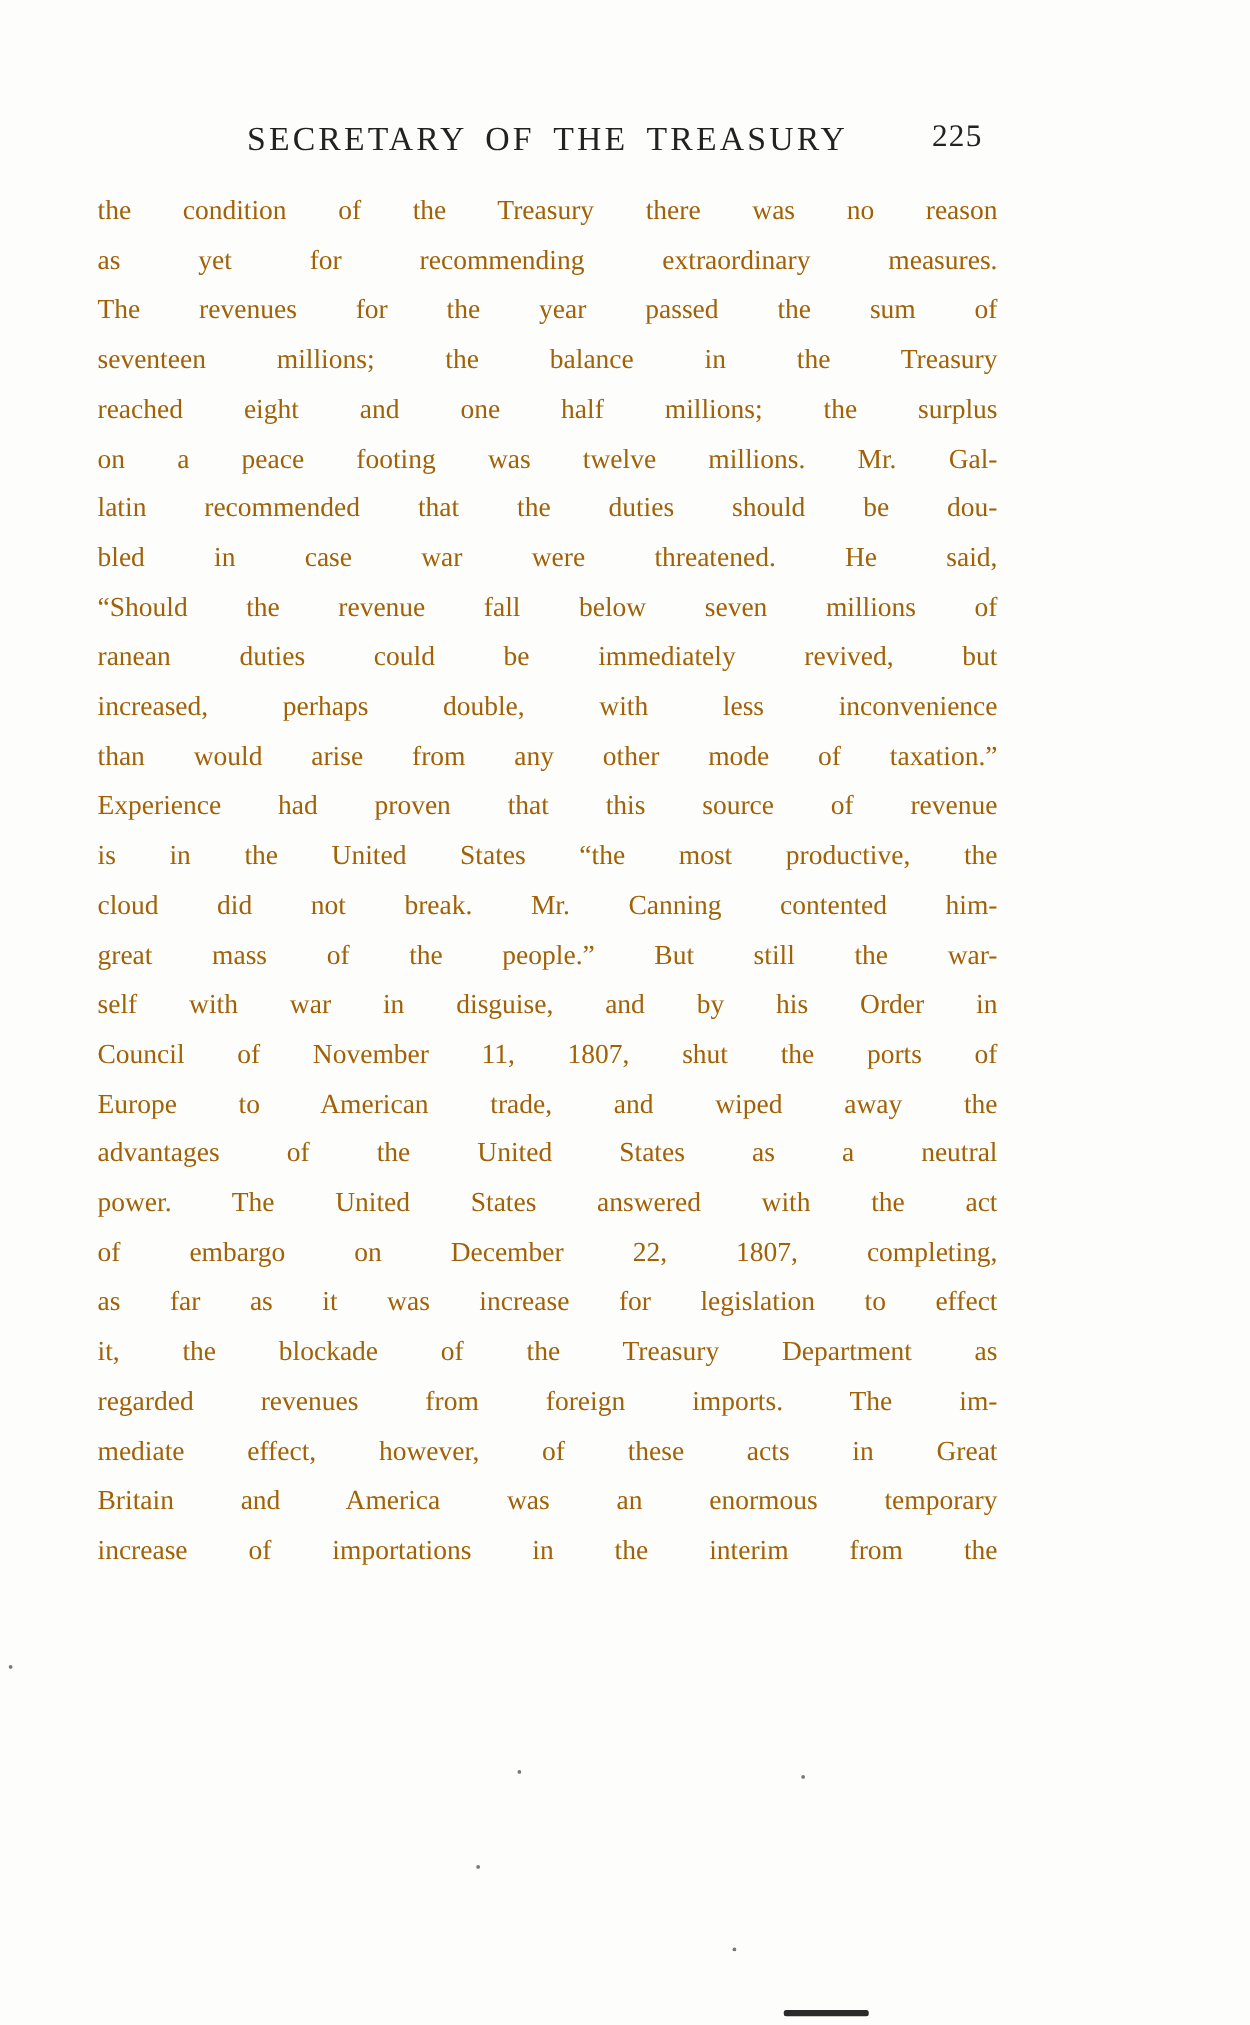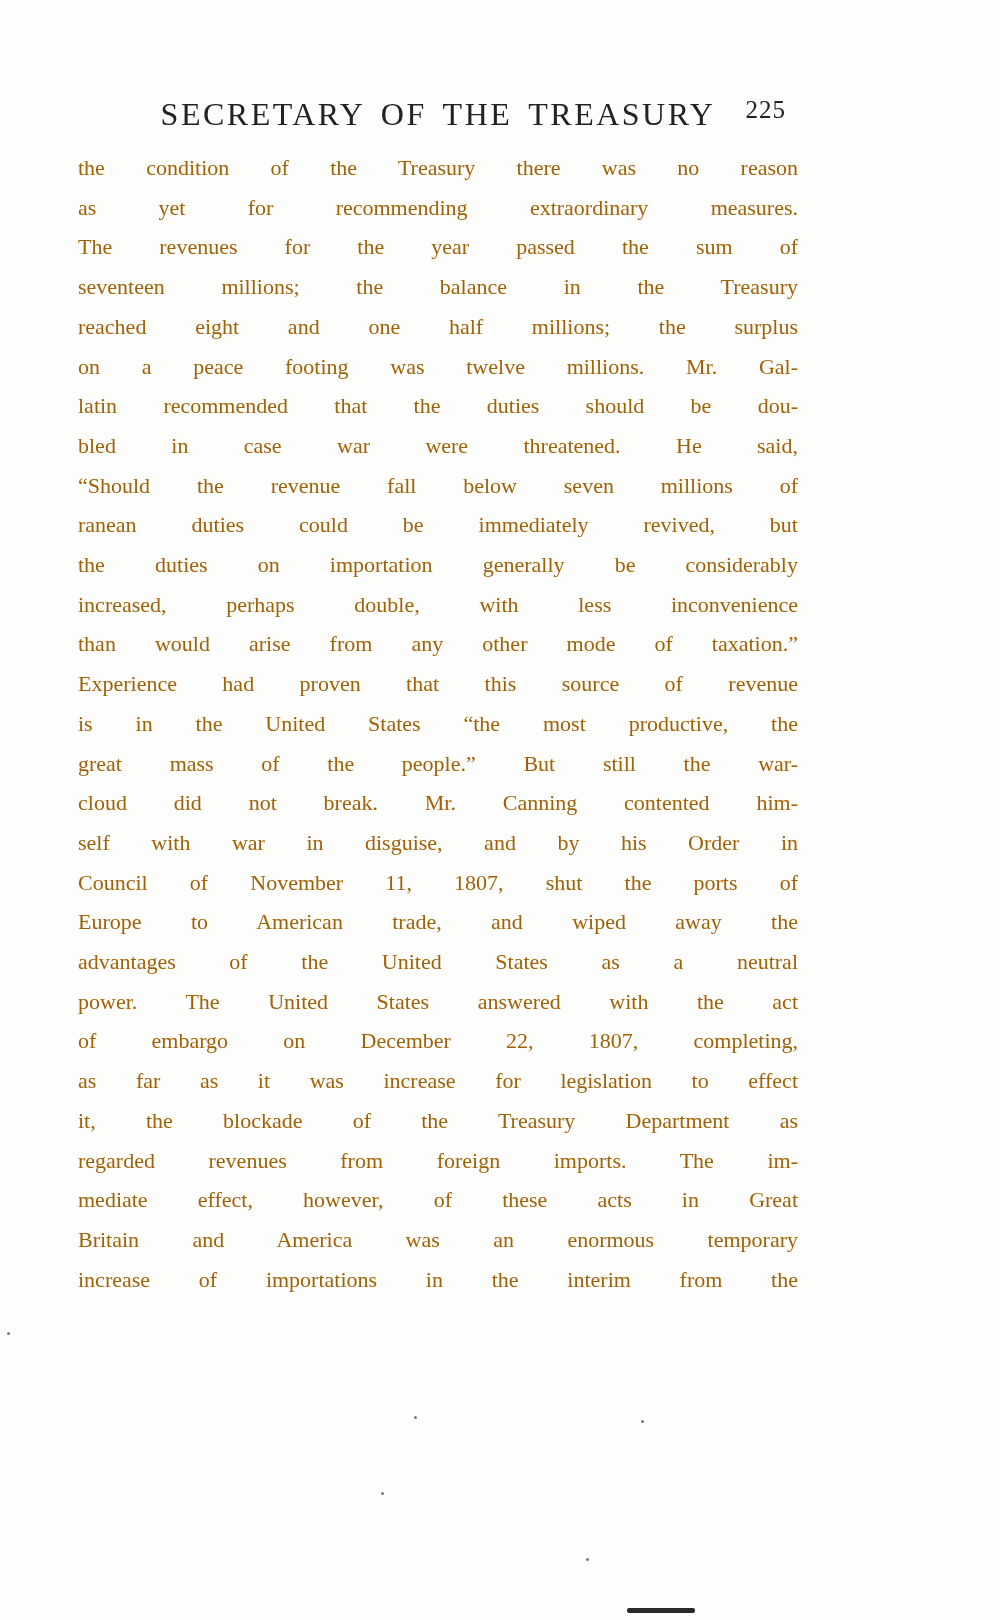--- a/index.html
+++ b/index.html
@@ -26,21 +26,21 @@
   .running-header {
     position: relative;
     height: 44px;
     margin-bottom: 8px;
   }
   .header-title {
     position: absolute;
     left: 0;
     right: 0;
     text-align: center;
-    font-size: 32px;
+    font-size: 27px;
     letter-spacing: 2.5px;
     word-spacing: 6px;
     color: #222;
   }
   .page-number {
     position: absolute;
     right: 12px;
     top: 0;
     font-size: 25px;
     letter-spacing: 1px;
@@ -95,27 +95,26 @@
         <div class="line">the condition of the Treasury there was no reason</div>
         <div class="line">as yet for recommending extraordinary measures.</div>
         <div class="line">The revenues for the year passed the sum of</div>
         <div class="line">seventeen millions; the balance in the Treasury</div>
         <div class="line">reached eight and one half millions; the surplus</div>
         <div class="line">on a peace footing was twelve millions. Mr. Gal-</div>
         <div class="line">latin recommended that the duties should be dou-</div>
         <div class="line">bled in case war were threatened. He said,</div>
         <div class="line">“Should the revenue fall below seven millions of</div>
         <div class="line">ranean duties could be immediately revived, but</div>
-        <div class="line">the duties on importation generally be considerably</div>
         <div class="line">increased, perhaps double, with less inconvenience</div>
         <div class="line">than would arise from any other mode of taxation.”</div>
         <div class="line">Experience had proven that this source of revenue</div>
         <div class="line">is in the United States “the most productive, the</div>
+        <div class="line">cloud did not break. Mr. Canning contented him-</div>
         <div class="line">great mass of the people.” But still the war-</div>
-        <div class="line">cloud did not break. Mr. Canning contented him-</div>
         <div class="line">self with war in disguise, and by his Order in</div>
         <div class="line">Council of November 11, 1807, shut the ports of</div>
         <div class="line">Europe to American trade, and wiped away the</div>
         <div class="line">advantages of the United States as a neutral</div>
         <div class="line">power. The United States answered with the act</div>
         <div class="line">of embargo on December 22, 1807, completing,</div>
         <div class="line">as far as it was increase for legislation to effect</div>
         <div class="line">it, the blockade of the Treasury Department as</div>
         <div class="line">regarded revenues from foreign imports. The im-</div>
         <div class="line">mediate effect, however, of these acts in Great</div>

